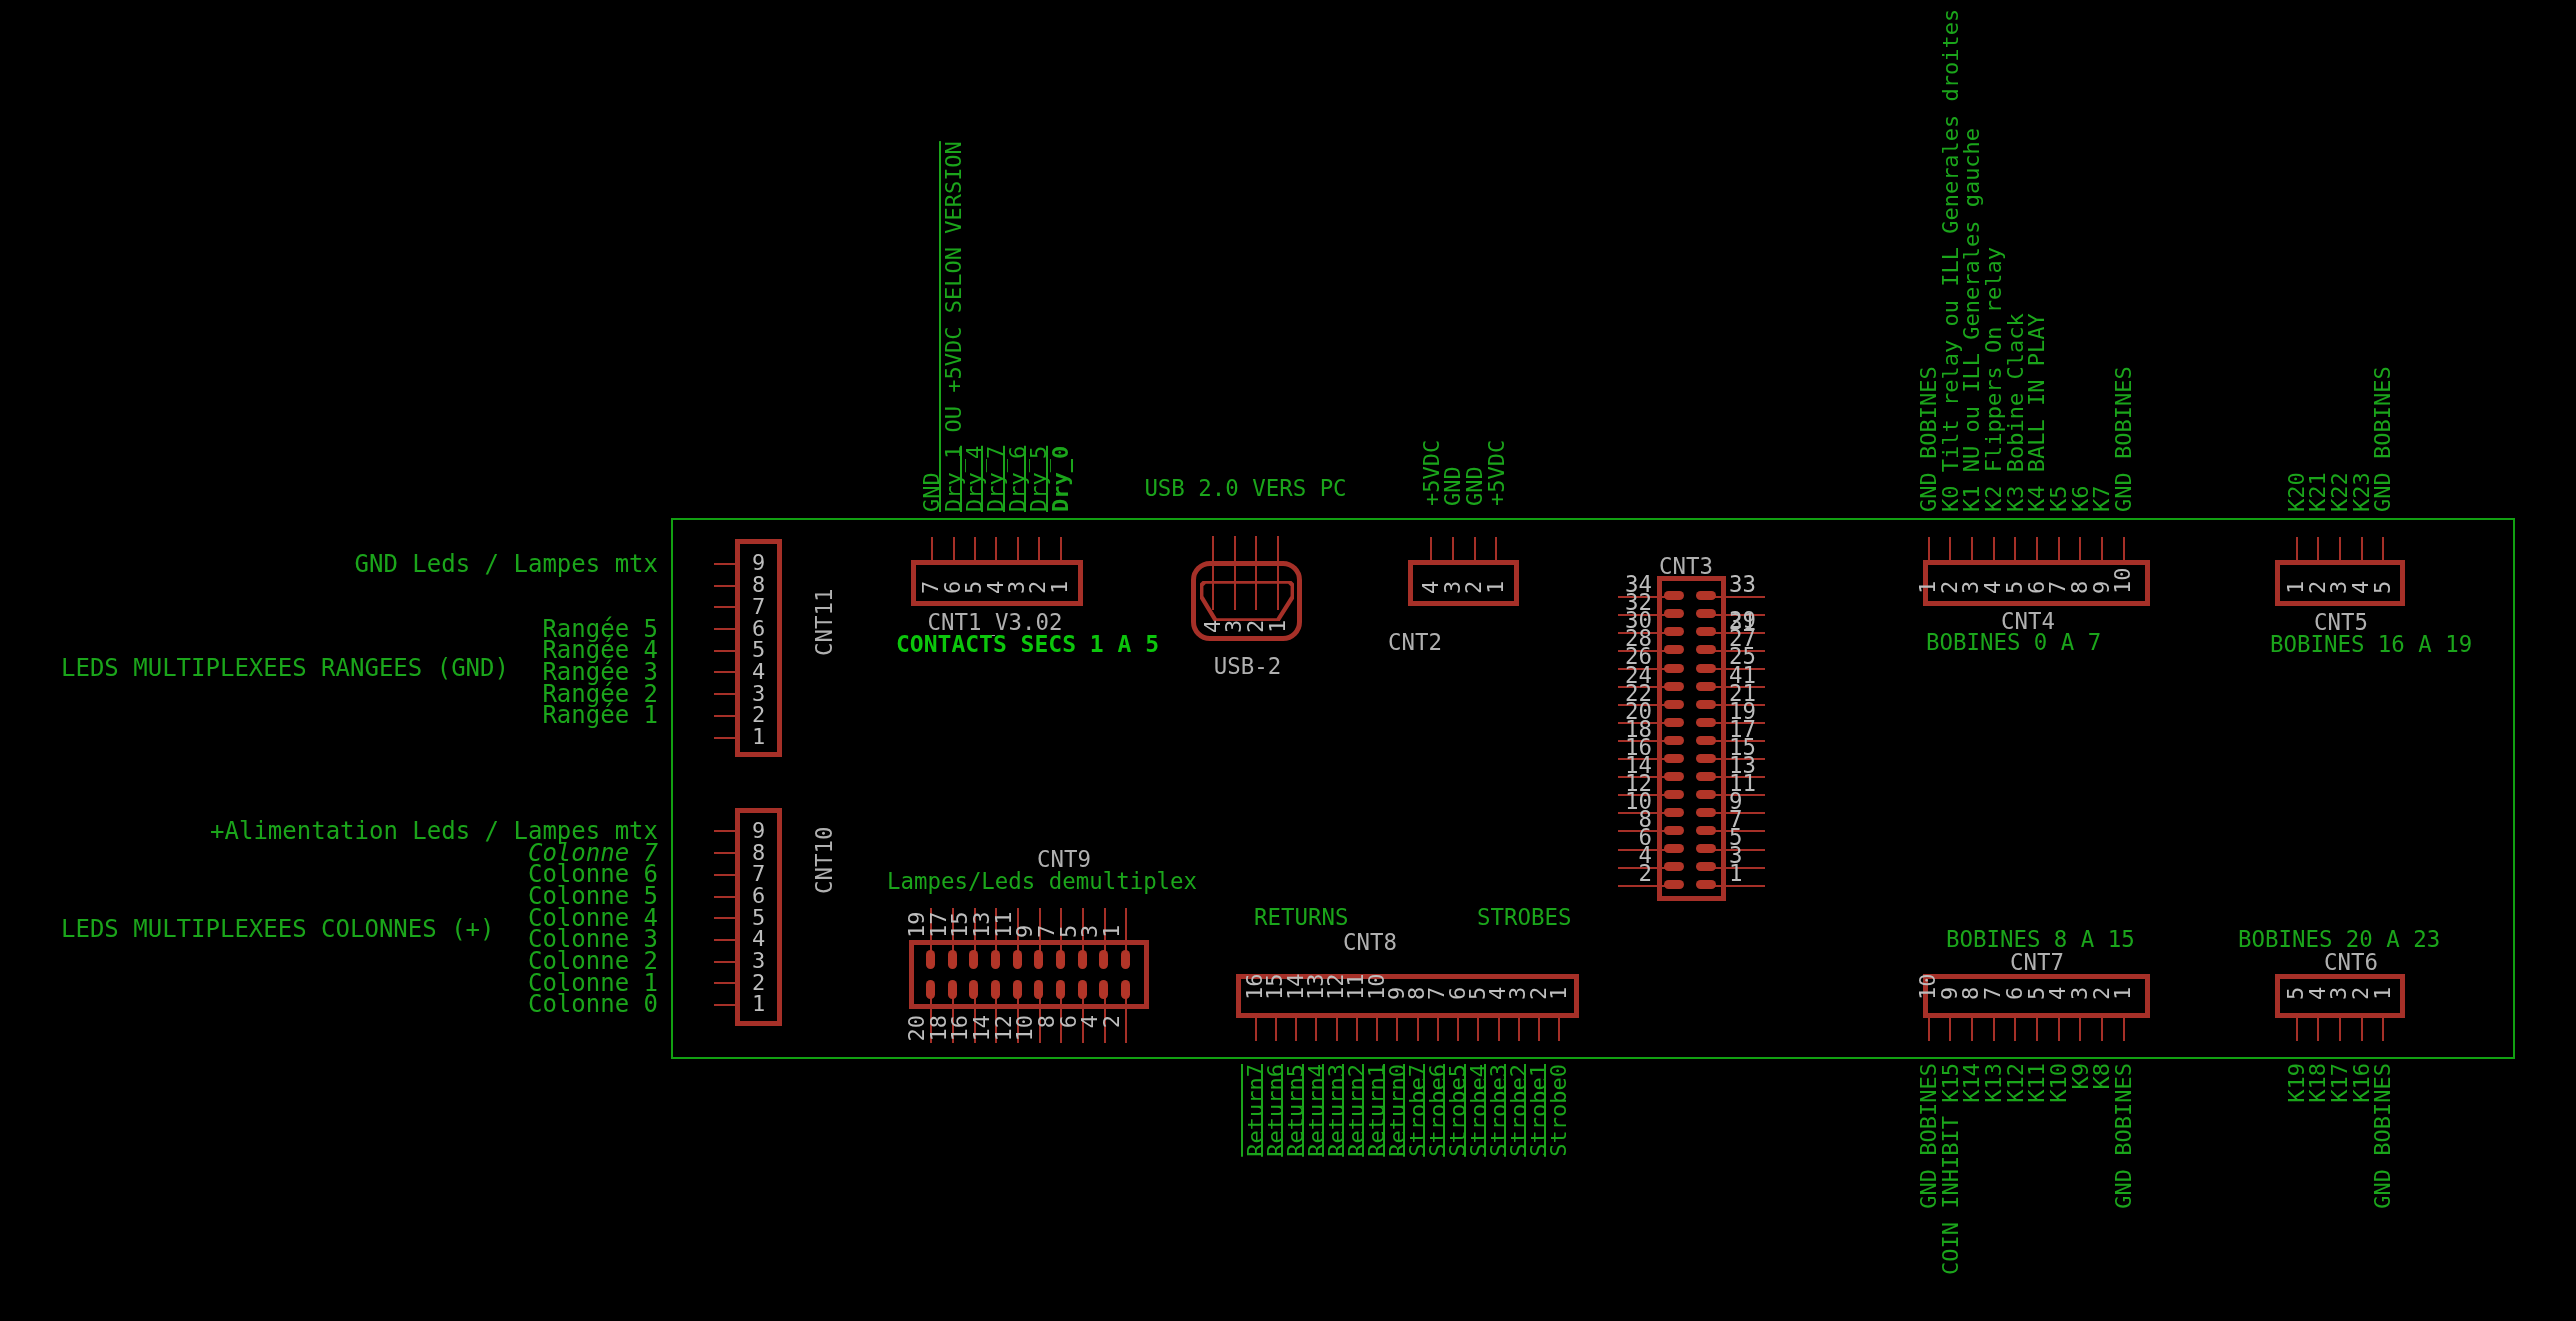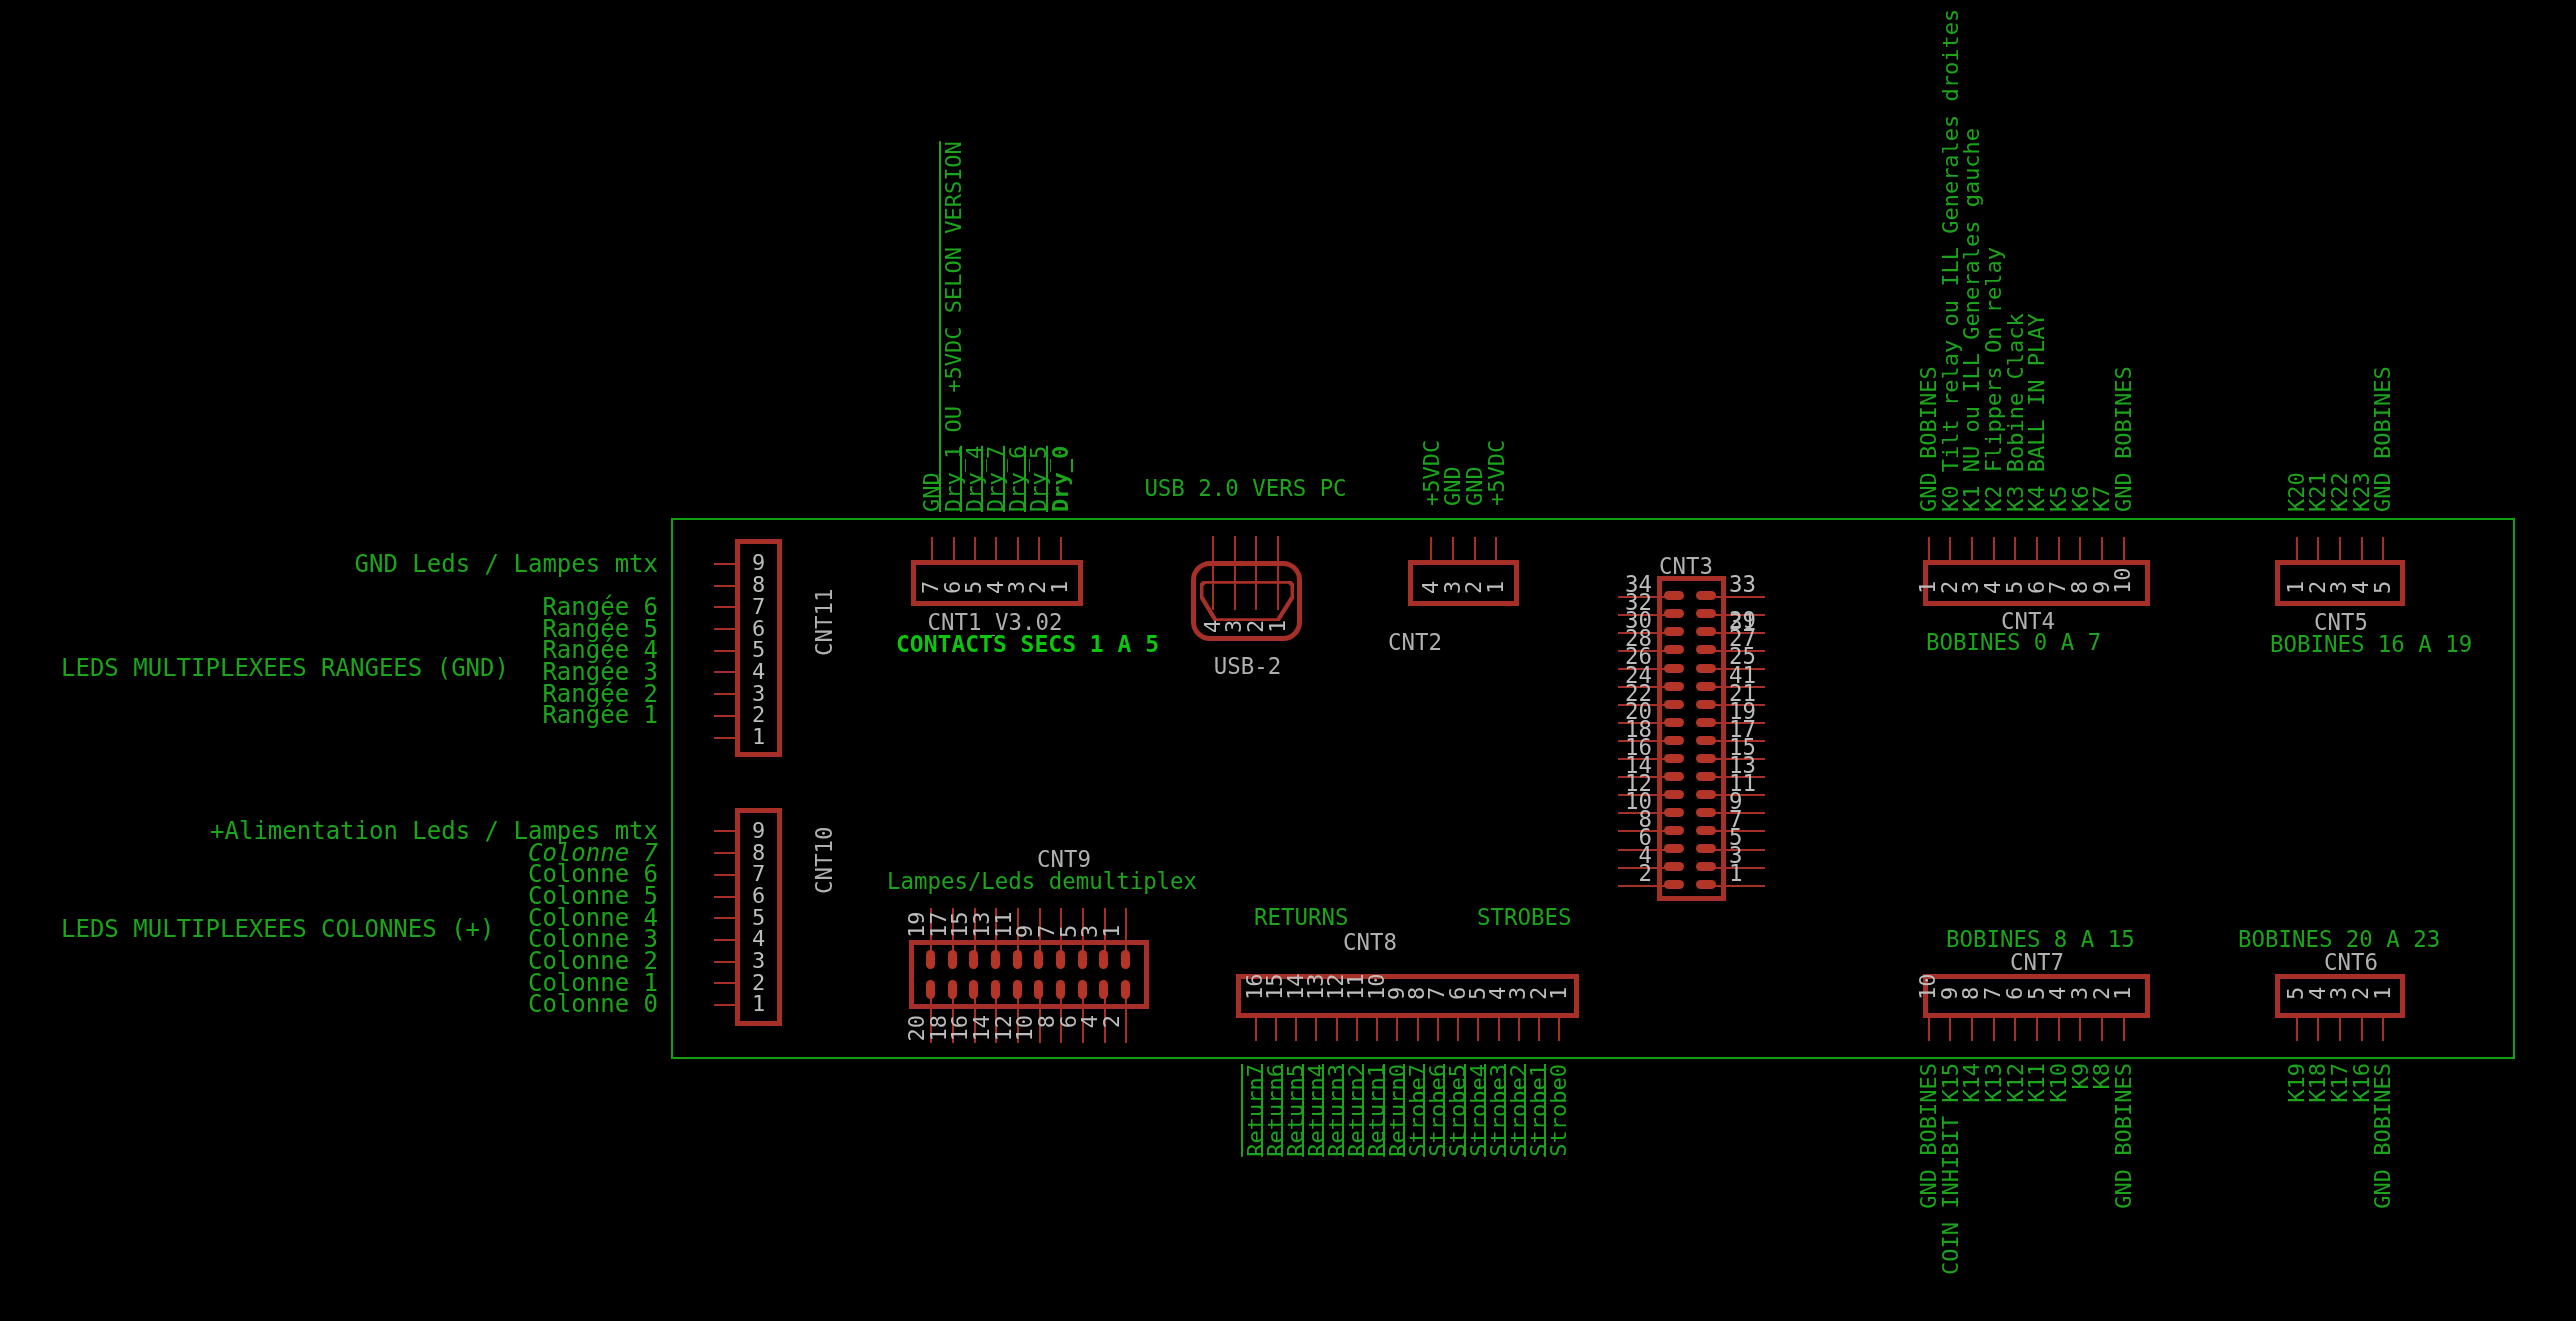--- a/index.html
+++ b/index.html
@@ -82,21 +82,20 @@
   <div class="abs name fs31 ctr nowrap" style="left:2293px;top:947px;width:116px;">CNT6</div>
 
   <div class="vt name" style="left:812px;top:656px;font-size:22.4px;">CNT11</div>
   <div class="vt name" style="left:812px;top:894px;font-size:22.4px;">CNT10</div>
 
   <div class="abs" style="left:1191px;top:561px;width:111px;height:80px;border:5.8px solid var(--red);border-radius:19px;box-sizing:border-box;"></div>
   <svg class="abs" style="left:1200px;top:581px;" width="94" height="40" viewBox="0 0 130 56">
     <polygon points="6,1 124,1 129,6 129,22 108,55 21,55 1,22 1,6" fill="none" stroke="#a63028" stroke-width="6" stroke-linejoin="round"></polygon>
   </svg>
 
-    <div class="abs green fs33 rgt nowrap" style="left: 0px; top: 592px; width: 658px;">Rangée 6</div>
     <div class="abs green fs33 rgt nowrap" style="left: 0px; top: 614px; width: 658px;">Rangée 5</div>
     <div class="abs green fs33 rgt nowrap" style="left: 0px; top: 635px; width: 658px;">Rangée 4</div>
     <div class="abs green fs33 rgt nowrap" style="left: 0px; top: 657px; width: 658px;">Rangée 3</div>
     <div class="abs green fs33 rgt nowrap" style="left: 0px; top: 679px; width: 658px;">Rangée 2</div>
     <div class="abs green fs33 rgt nowrap" style="left: 0px; top: 700px; width: 658px;">Rangée 1</div>
     <div class="abs green fs33 rgt nowrap" style="left: 0px; top: 838px; width: 658px; font-style: italic;">Colonne 7</div>
     <div class="abs green fs33 rgt nowrap" style="left: 0px; top: 859px; width: 658px;">Colonne 6</div>
     <div class="abs green fs33 rgt nowrap" style="left: 0px; top: 881px; width: 658px;">Colonne 5</div>
     <div class="abs green fs33 rgt nowrap" style="left: 0px; top: 903px; width: 658px;">Colonne 4</div>
     <div class="abs green fs33 rgt nowrap" style="left: 0px; top: 924px; width: 658px;">Colonne 3</div>

